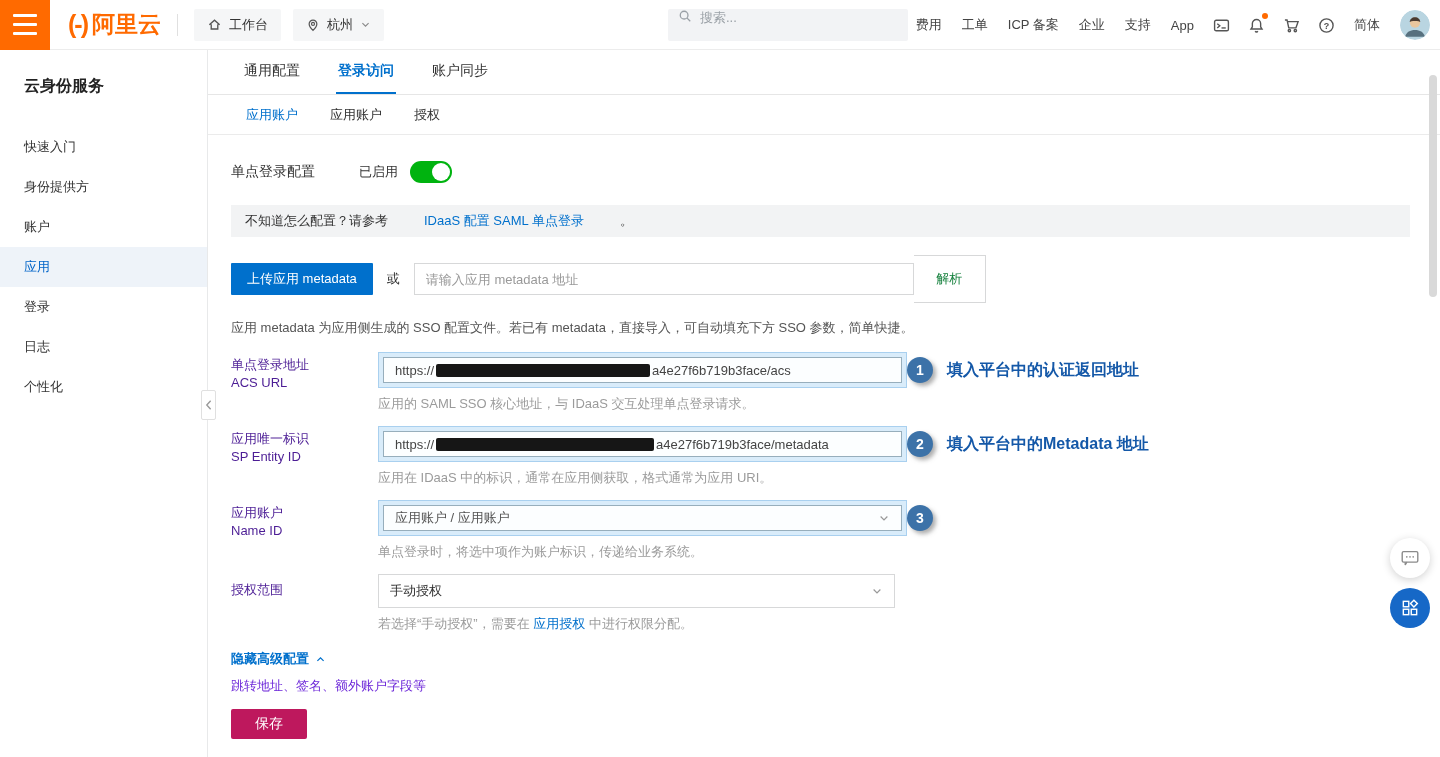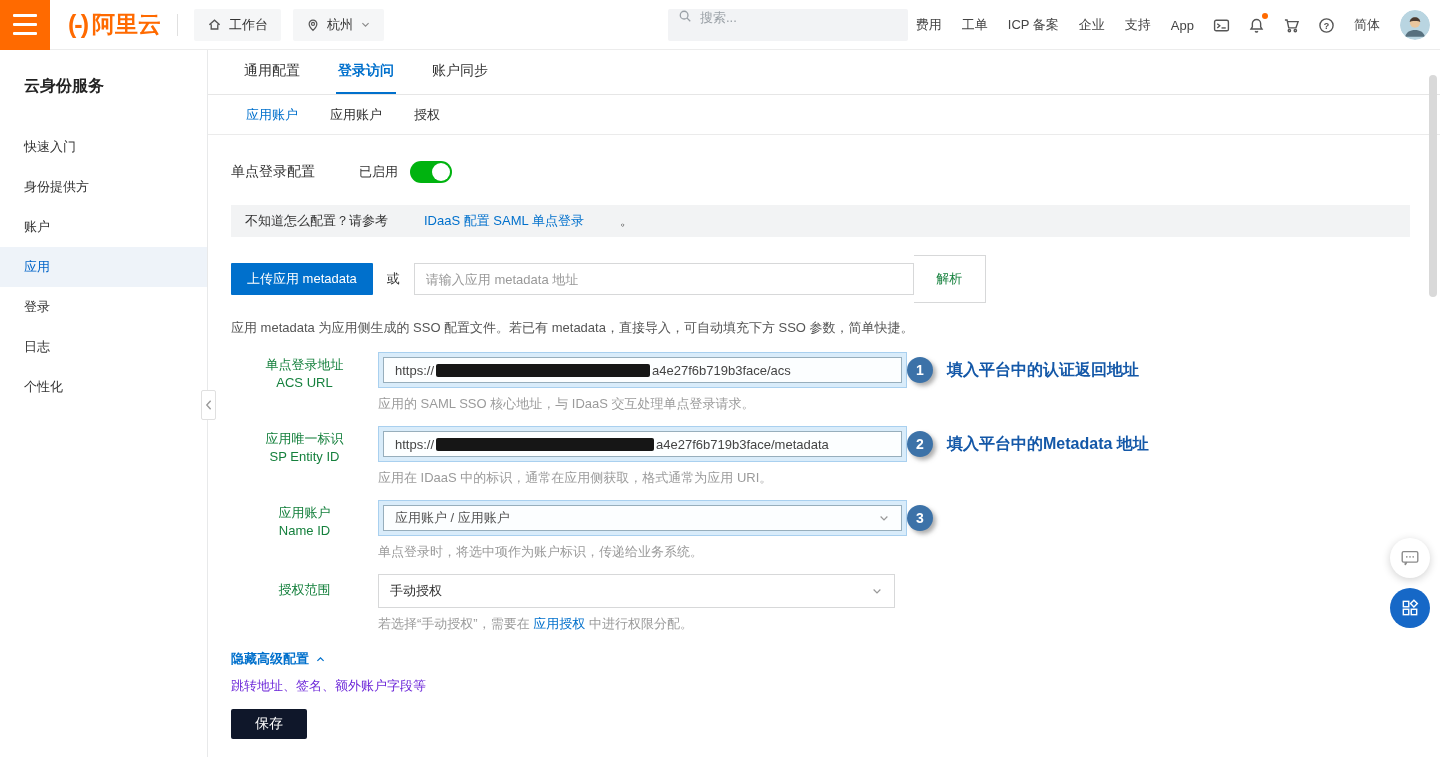--- a/index.html
+++ b/index.html
@@ -69,21 +69,21 @@
   .or-label { margin:0 14px; color:#333; }
   .meta-input { width:500px; height:32px; border:1px solid #d7d8d9; padding:0 11px; font-size:13px;
                 font-family:inherit; color:#333; outline:none; }
   .meta-input::placeholder { color:#999; }
   .parse-btn { height:48px; width:72px; background:#fff; border:1px solid #d7d8d9; border-left:none;
                font-size:13px; color:#15803d; cursor:pointer; font-family:inherit; }
   .meta-desc { margin-top:16px; color:#555; }
   
   .form { margin-top:15px; }
   .form-row { display:flex; position:relative; }
-  .f-label { width:147px; flex:none; line-height:18px; padding-top:4px; color:#15803d;text-align:center; }
+  .f-label { width:147px; flex:none; line-height:18px; padding-top:4px; color:#4c1d95; }
   .f-label.single { padding-top:7px; }
   .hl { padding:4px; background:#d9ecfa; border:1px solid #a9d0ef; display:inline-block; }
   .hl-input { width:519px; height:26px; border:1px solid #97aebc; background:#fcfeff; display:flex;
               align-items:center; padding:0 11px; color:#444; white-space:nowrap; overflow:hidden; }
   .redact { display:inline-block; height:13px; background:#161616; border-radius:2px;
             margin:0 2px; vertical-align:-2px; }
   .hl-select { justify-content:space-between; cursor:pointer; color:#555; }
   .chev { flex:none; }
   .helper { color:#9b9b9b; margin:7px 0 13px 0; }
   .select-box { width:517px; height:30px; border:1px solid #d7d8d9; background:#fff; display:flex;
@@ -98,21 +98,21 @@
   .adv-toggle { color:#0070cc; font-weight:bold; cursor:pointer; display:inline-flex;
                 align-items:center; gap:6px; margin-top:4px; }
   .adv-desc { color:#6d28d9; margin-top:9px; }
   .redirect-row { margin-top:17px; }
   .plain-input { width:517px; height:32px; border:1px solid #d7d8d9; padding:0 11px; font-size:13px;
                  font-family:inherit; color:#333; outline:none; }
   .plain-input::placeholder { color:#999; }
   
   .footer { position:absolute; left:0; right:0; bottom:0; height:57px; background:#fff; z-index:5;
             padding:9px 0 0 23px; }
-  .save-btn { width:76px; height:30px; background:#0f172a; color:#fff; border:none; font-size:14px;
+  .save-btn { width:76px; height:30px; background:#be185d; color:#fff; border:none; font-size:14px;
               border-radius:2px; cursor:pointer; font-family:inherit; }
   
   .collapse-handle { position:absolute; left:201px; top:390px; width:15px; height:30px; background:#fff;
                      border:1px solid #e0e0e0; border-radius:2px; display:flex; align-items:center;
                      justify-content:center; z-index:6; cursor:pointer; color:#999; }
   .float-chat { position:absolute; right:10px; top:538px; width:40px; height:40px; border-radius:50%;
                 background:#fff; box-shadow:0 2px 8px rgba(0,0,0,.18); display:flex;
                 align-items:center; justify-content:center; cursor:pointer; z-index:7; }
   .float-grid { position:absolute; right:10px; top:588px; width:40px; height:40px; border-radius:50%;
                 background:#1668c7; display:flex; align-items:center; justify-content:center;

